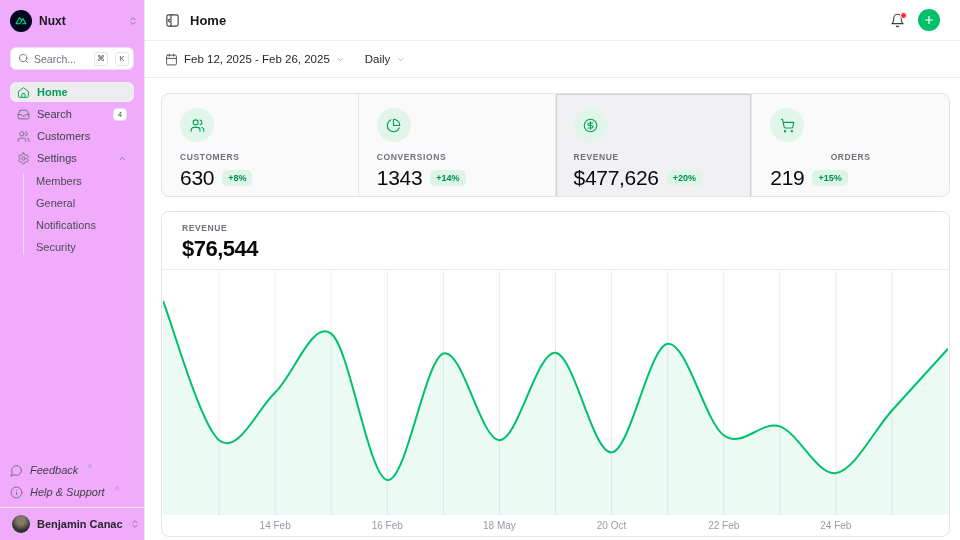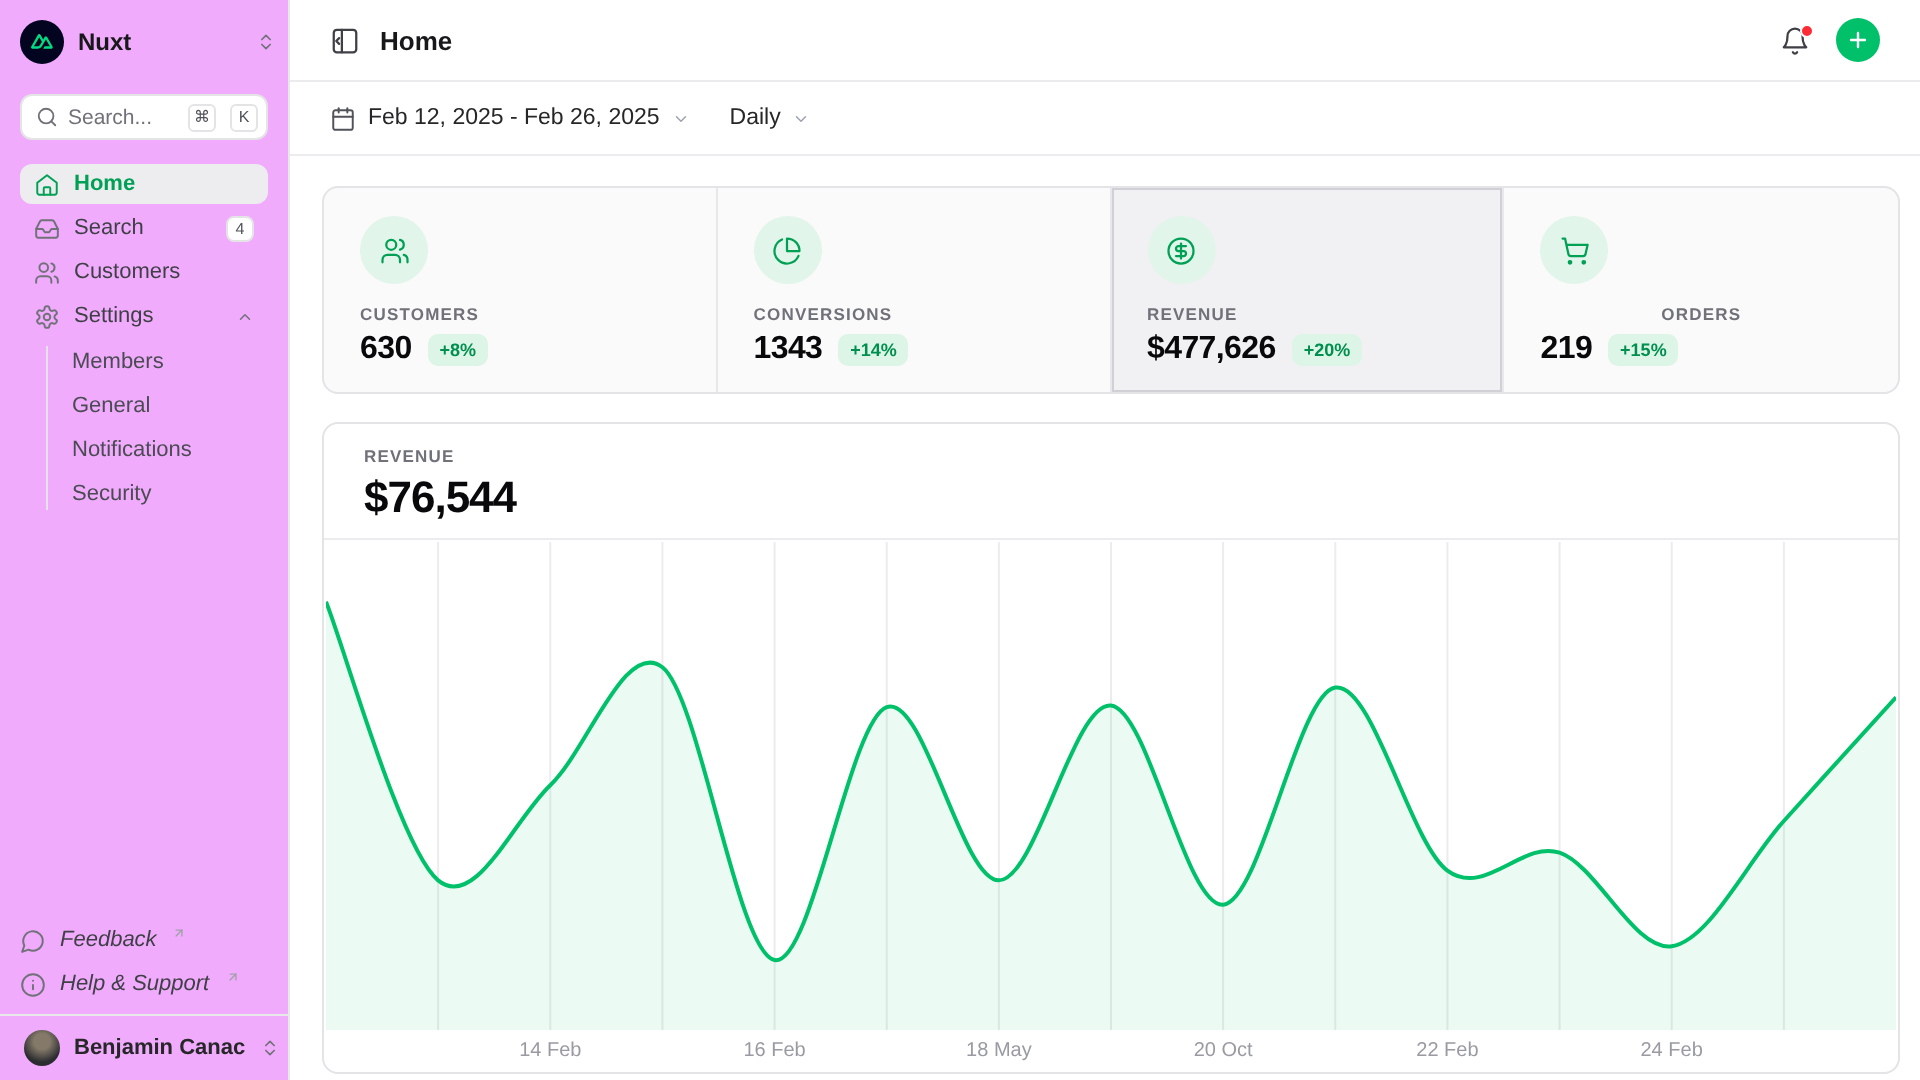--- a/index.html
+++ b/index.html
@@ -90,21 +90,21 @@
     border:1px solid #e4e4e7; border-radius:8px; overflow:hidden; }
   .card { position:relative; padding:14px 18px 12px 18px; cursor:pointer;
     border-right:1px solid #e8e8ea; }
   .card:last-child { border-right:none;text-align:center; }
   .card.selected { background:#f1f1f3; box-shadow:inset 0 0 0 1px #d0d0d6; }
   .card-icon { width:34px; height:34px; border-radius:50%; background:#e1f5ea;
     color:#00a155; display:flex; align-items:center; justify-content:center; }
   .card-label { margin-top:10px; font-size:8.5px; font-weight:600;
     letter-spacing:.6px; color:#71717a; }
   .card-value-row { margin-top:4px; display:flex; align-items:center; gap:8px; }
-  .card-value { font-size:16px; font-weight:700; color:#09090b;
+  .card-value { font-size:21px; font-weight:400; color:#09090b;
     letter-spacing:-.3px; }
   .delta-badge { font-size:9px; font-weight:600; color:#008f4f;
     background:#dcf5e7; border-radius:5px; padding:3px 6px; }
 
   
   .chart-panel { position:absolute; left:161px; top:211px; width:789px;
     height:326px; background:#fff; border:1px solid #e4e4e7; border-radius:8px; }
   .chart-head { height:58px; border-bottom:1px solid #ececee;
     padding:11px 20px 0 20px; }
   .chart-label { font-size:8.5px; font-weight:600; letter-spacing:.6px;

